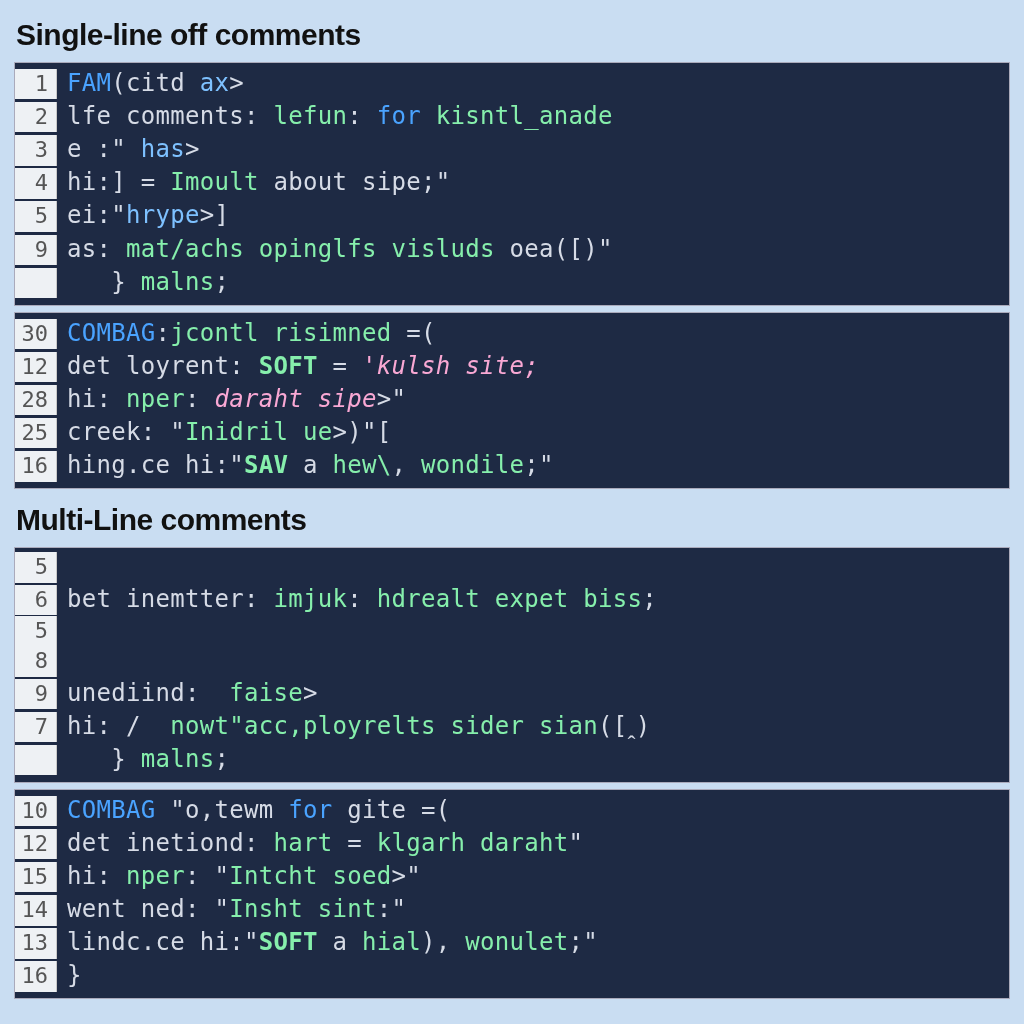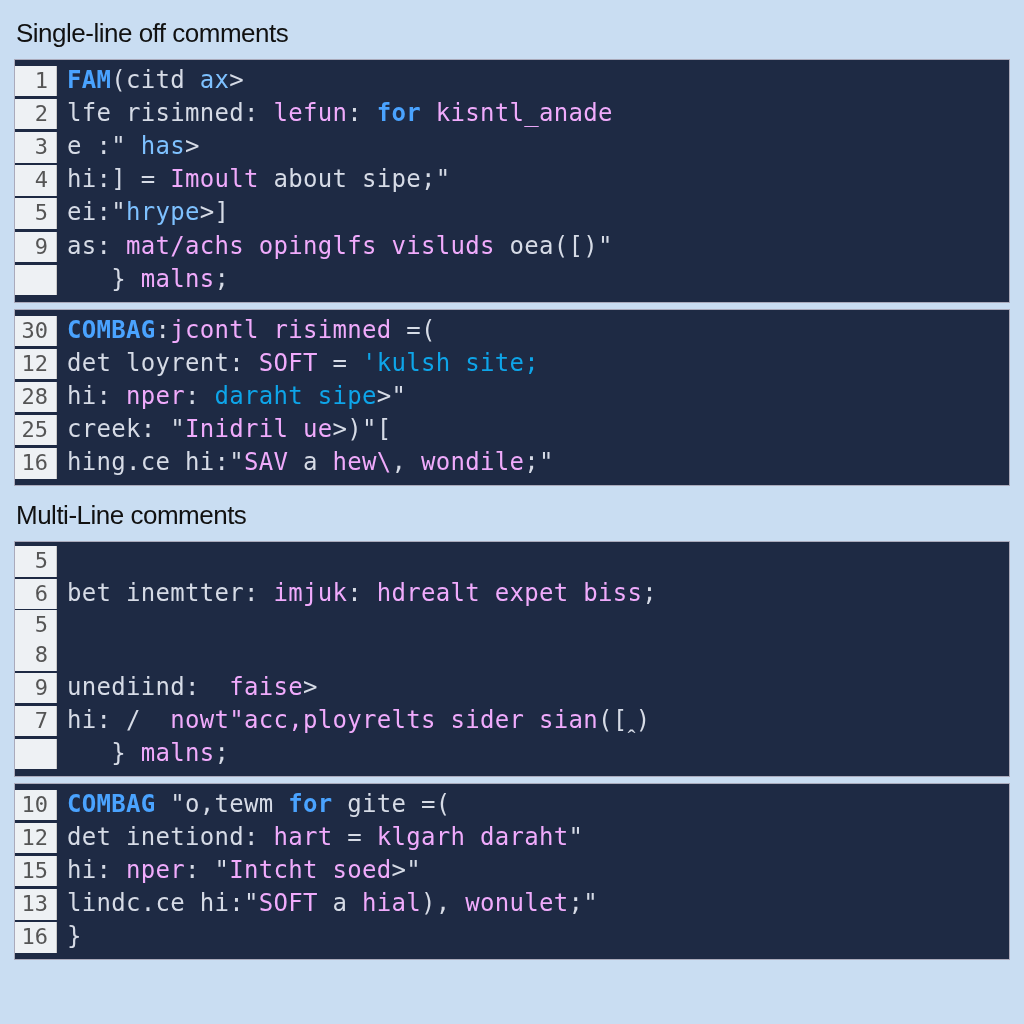--- a/index.html
+++ b/index.html
@@ -4,22 +4,22 @@
 <style>
   * { margin: 0; padding: 0; box-sizing: border-box; }
   html, body { width: 1024px; height: 1024px; }
   body {
     background: #c9ddf2;
     font-family: "Segoe UI", Arial, sans-serif;
     padding: 12px 14px;
     overflow: hidden;
   }
   .heading {
-    font-size: 26px;
-    font-weight: 400;
+    font-size: 30px;
+    font-weight: 700;
     color: #111;
     letter-spacing: -0.5px;
     margin: 6px 0 10px 2px;
   }
   .code-block {
     background: #1e2a44;
     border: 1px solid #aab;
     font-family: "Consolas", "Menlo", monospace;
     font-size: 24px;
     line-height: 1.38;
@@ -41,41 +41,41 @@
     border-right: 1px solid #c8c8c8;
     user-select: none;
   }
   .gutter.empty { color: transparent; }
   .code {
     padding-left: 10px;
     white-space: pre;
     letter-spacing: 0.3px;
   }
   
-  .tk-kw   { color: #4aa3ff; font-weight: 700; }  
+  .tk-kw   { color: #4aa3ff; font-weight: 400; }  
   .tk-id   { color: #d6dbe6; }                    
-  .tk-fn   { color: #f0abfc; text-align: right; }                    
-  .tk-str  { color: #0ea5e9; }                    
+  .tk-fn   { color: #86efac; text-align: right; }                    
+  .tk-str  { color: #f9a8d4; font-style: italic; }                    
   .tk-op   { color: #d6dbe6; }
-  .tk-kw2  { color: #f0abfc; font-weight: 400; }  
+  .tk-kw2  { color: #86efac; font-weight: 700; }  
   .tk-type { color: #7ec1ff; }
 </style>
 </head>
 <body>
 
 <h2 class="heading">Single-line off comments</h2>
 
 <div class="code-block" id="block1">
     <div class="code-row">
       <div class="gutter">1</div>
       <div class="code"><span class="tk-kw">FAM</span><span class="tk-op">(</span><span class="tk-id">citd </span><span class="tk-type">ax</span><span class="tk-op">&gt;</span></div>
     </div>
     <div class="code-row">
       <div class="gutter">2</div>
-      <div class="code"><span class="tk-id">lfe risimned: </span><span class="tk-fn">lefun</span><span class="tk-id">: </span><span class="tk-kw">for</span><span class="tk-id"> </span><span class="tk-fn">kisntl_anade</span></div>
+      <div class="code"><span class="tk-id">lfe comments: </span><span class="tk-fn">lefun</span><span class="tk-id">: </span><span class="tk-kw">for</span><span class="tk-id"> </span><span class="tk-fn">kisntl_anade</span></div>
     </div>
     <div class="code-row">
       <div class="gutter">3</div>
       <div class="code"><span class="tk-id">e :" </span><span class="tk-type">has</span><span class="tk-op">&gt;</span></div>
     </div>
     <div class="code-row">
       <div class="gutter">4</div>
       <div class="code"><span class="tk-id">hi:] = </span><span class="tk-fn">Imoult</span><span class="tk-id"> about sipe;"</span></div>
     </div>
     <div class="code-row">
@@ -156,20 +156,24 @@
     </div>
     <div class="code-row">
       <div class="gutter">12</div>
       <div class="code"><span class="tk-id">det inetiond: </span><span class="tk-fn">hart</span><span class="tk-id"> = </span><span class="tk-fn">klgarh daraht</span><span class="tk-id">"</span></div>
     </div>
     <div class="code-row">
       <div class="gutter">15</div>
       <div class="code"><span class="tk-id">hi: </span><span class="tk-fn">nper</span><span class="tk-id">: "</span><span class="tk-fn">Intcht soed</span><span class="tk-op">&gt;</span><span class="tk-id">"</span></div>
     </div>
     <div class="code-row">
+      <div class="gutter">14</div>
+      <div class="code"><span class="tk-id">went ned: "</span><span class="tk-fn">Insht sint</span><span class="tk-id">:"</span></div>
+    </div>
+    <div class="code-row">
       <div class="gutter">13</div>
       <div class="code"><span class="tk-id">lindc.ce hi:"</span><span class="tk-kw2">SOFT</span><span class="tk-id"> a </span><span class="tk-fn">hial</span><span class="tk-id">), </span><span class="tk-fn">wonulet</span><span class="tk-id">;"</span></div>
     </div>
     <div class="code-row">
       <div class="gutter">16</div>
       <div class="code"><span class="tk-id">}</span></div>
     </div>
   </div>
 
 </body></html>

